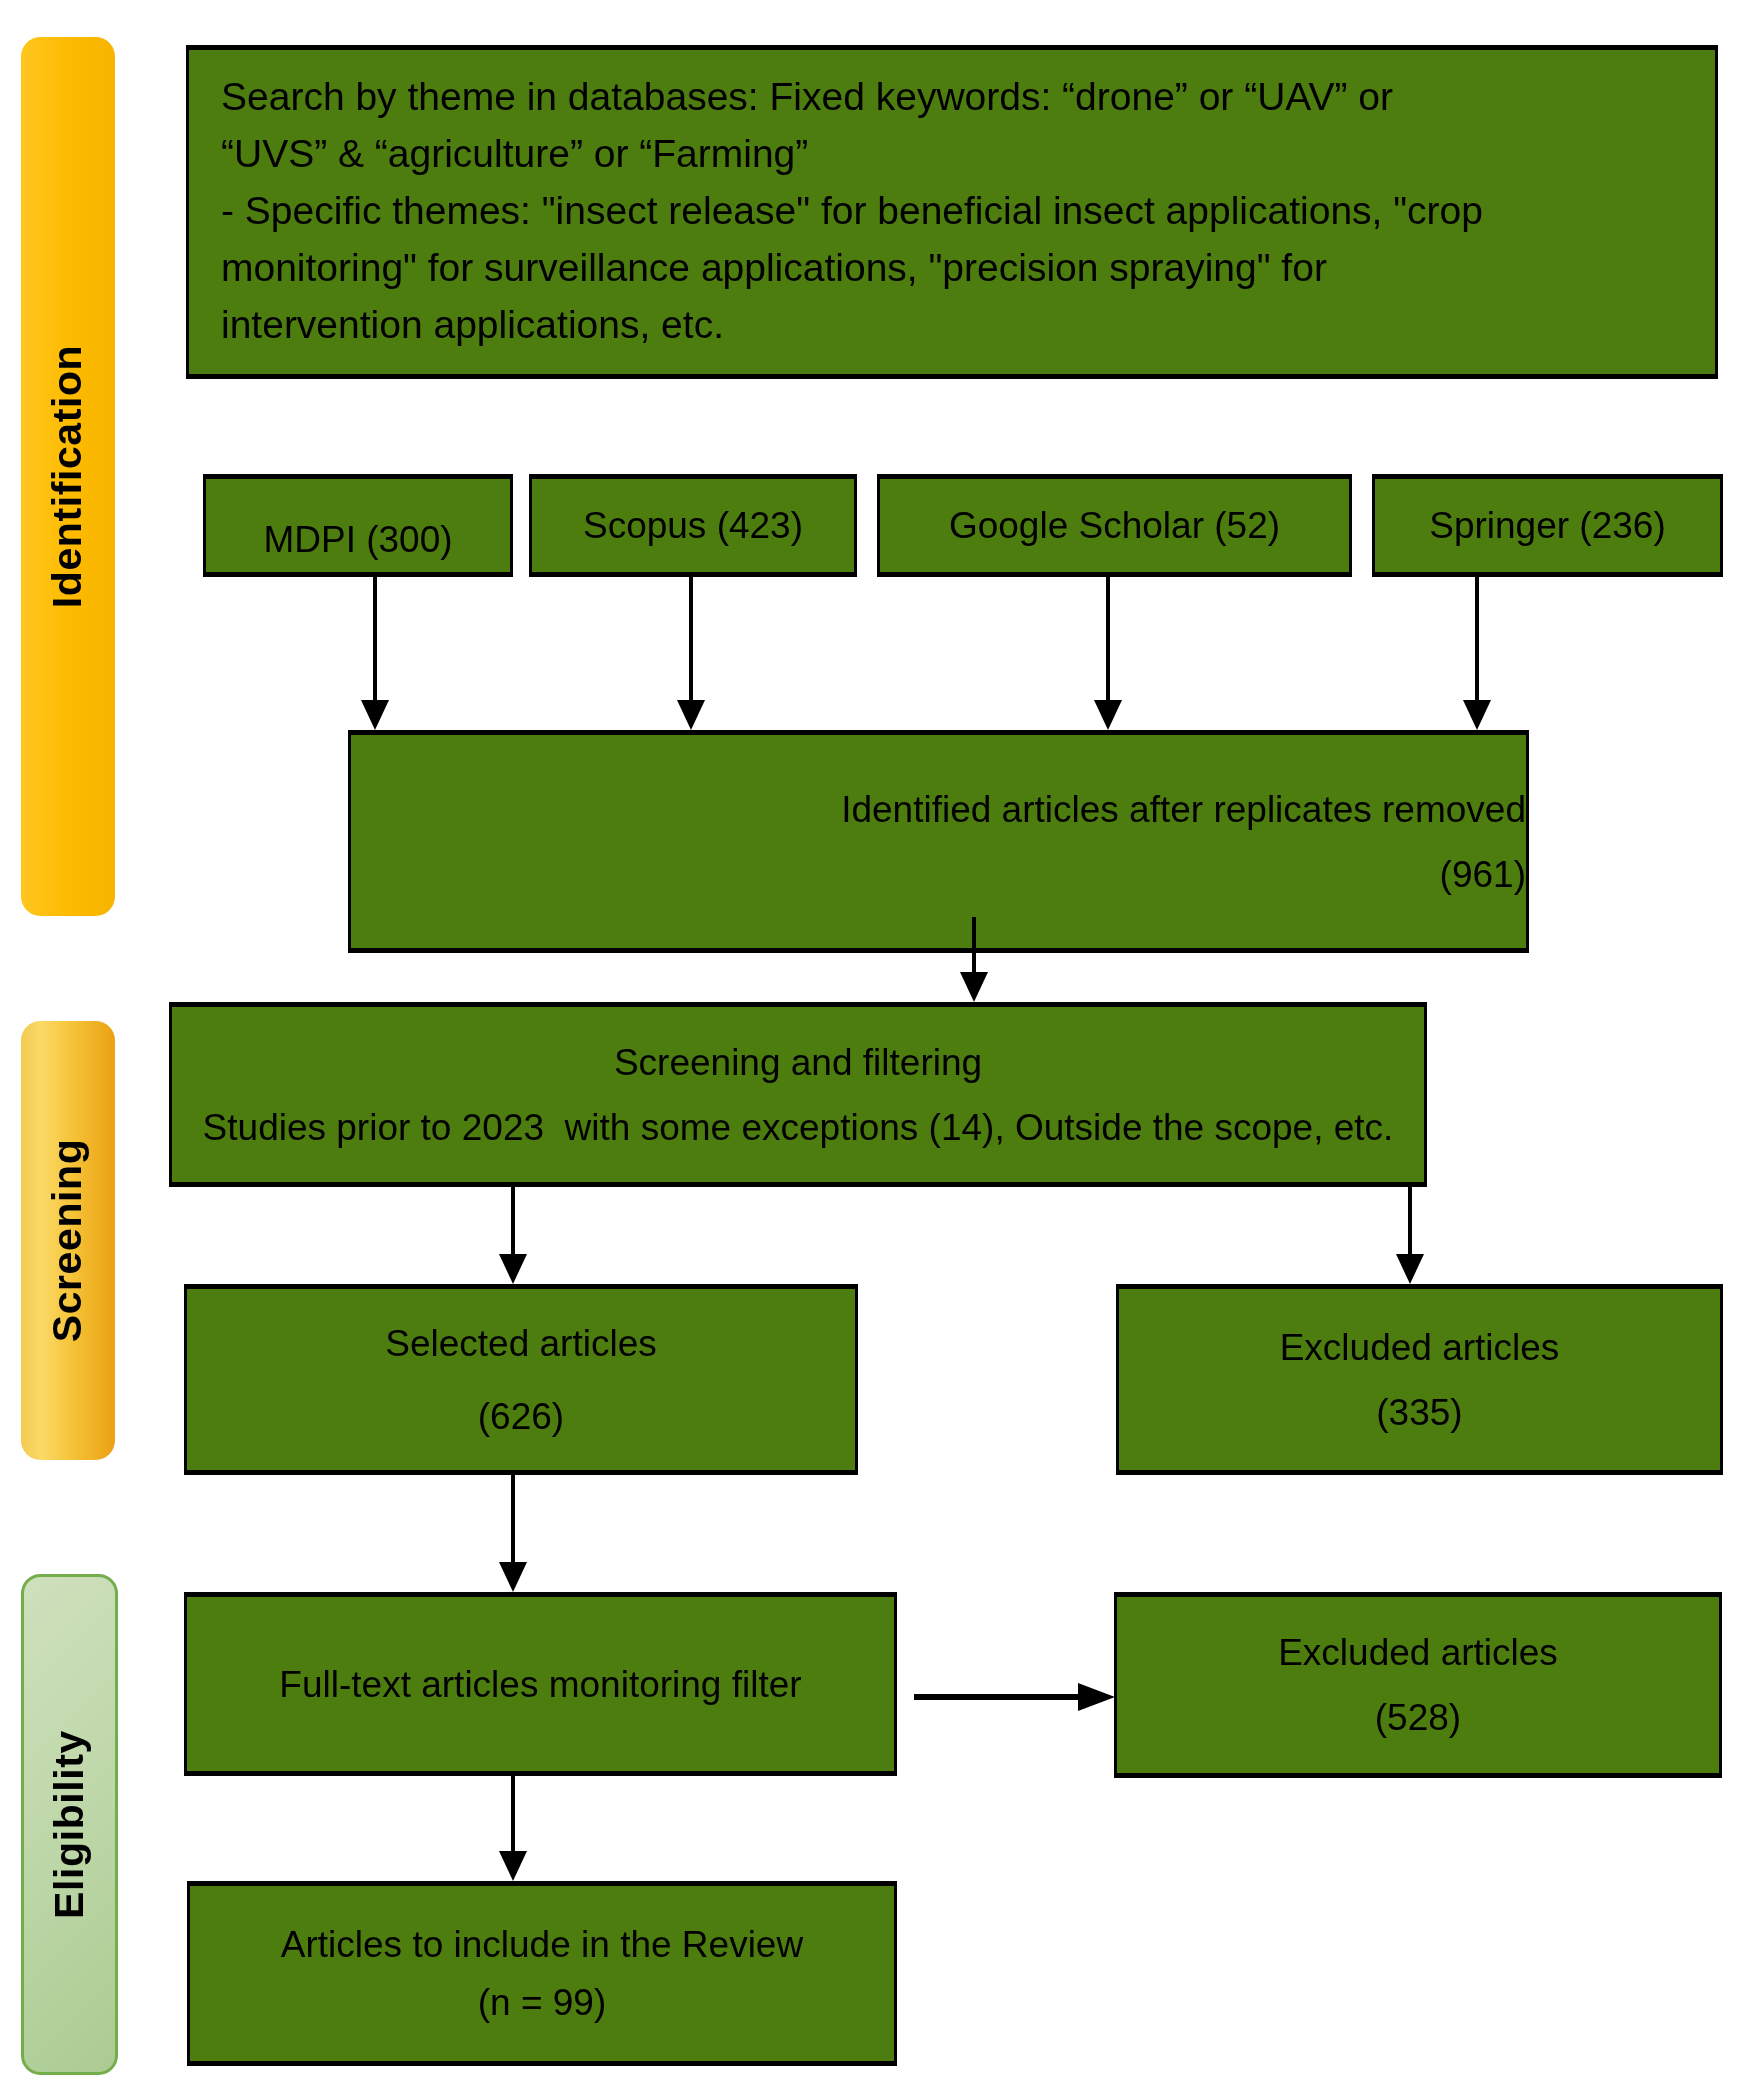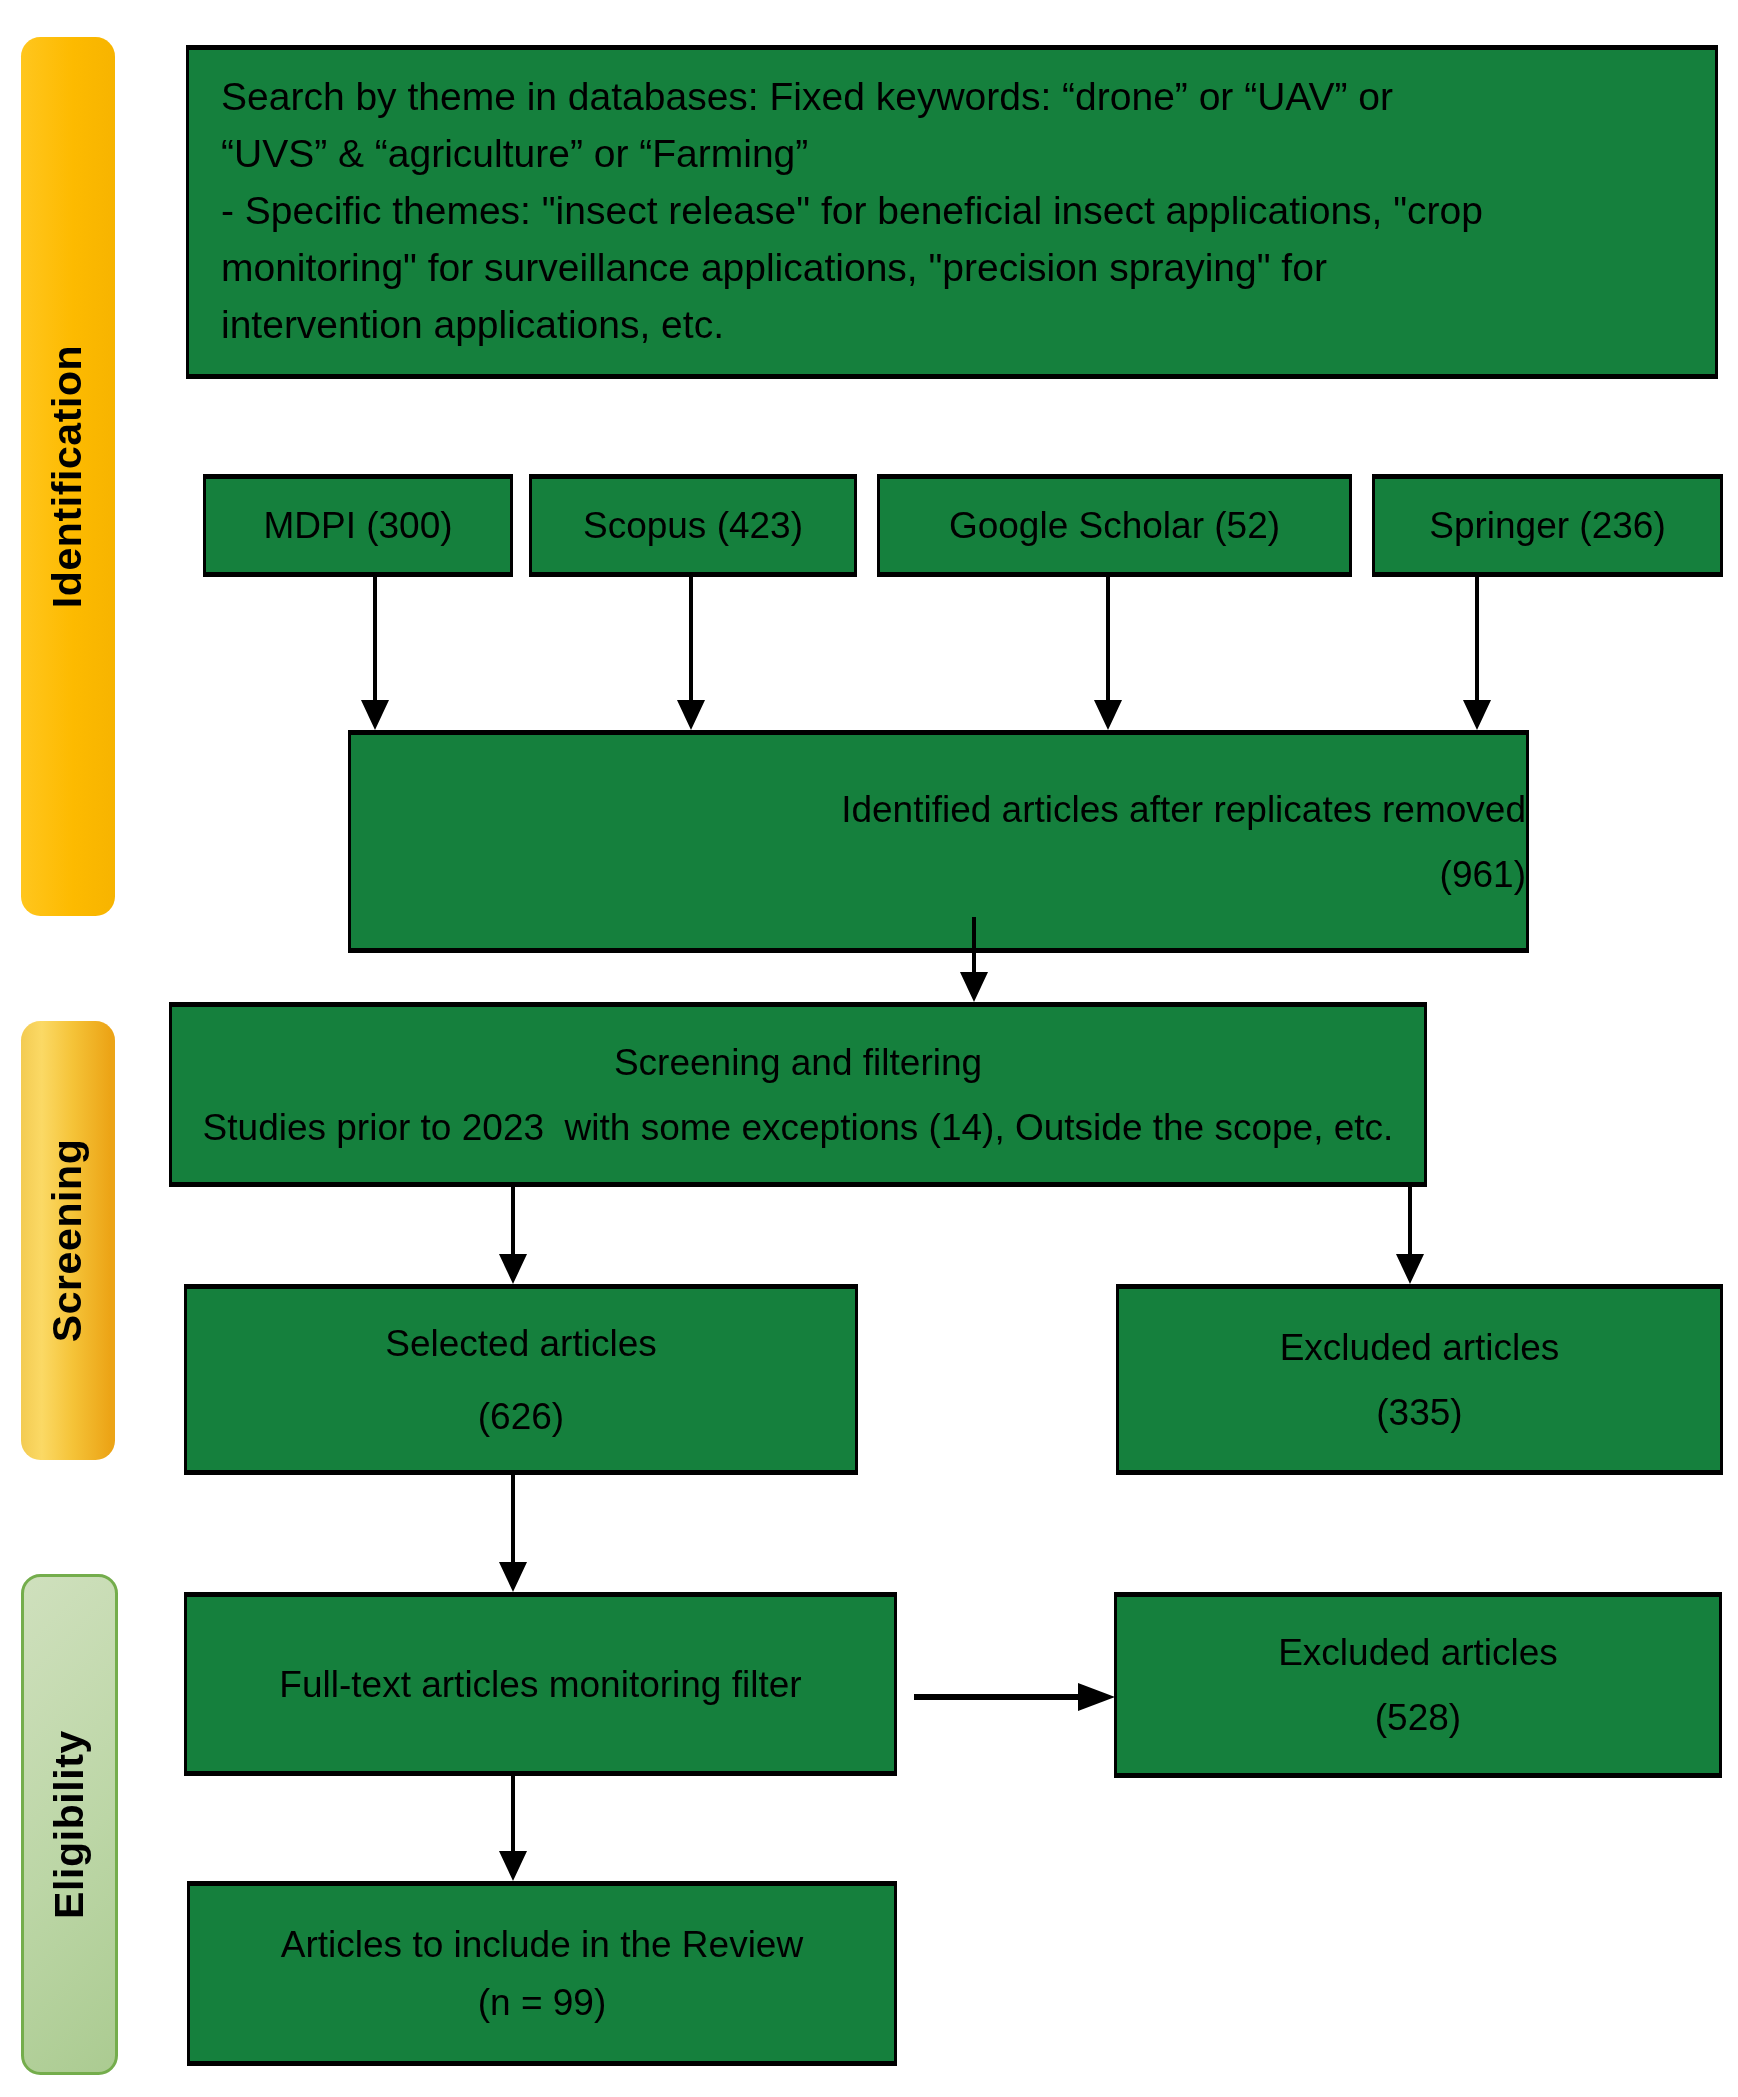--- a/index.html
+++ b/index.html
@@ -10,29 +10,29 @@
   .stage-bar{position:absolute;border-radius:19.4px;display:flex;align-items:center;justify-content:center;}
   .stage-bar .stage-label{transform:rotate(-90deg);white-space:nowrap;font-weight:bold;font-size:41px;letter-spacing:0.6px;color:#000;}
   #bar-identification{left:20.6px;top:37px;width:94px;height:879px;
       background:linear-gradient(90deg,#ffc61e,#fdba00 55%,#f7b400);}
   #bar-screening{left:20.6px;top:1021px;width:94px;height:439px;
       background:linear-gradient(90deg,#f3cb52,#fbd965 22%,#f5c338 55%,#eca416 95%);}
   #bar-eligibility{left:20.6px;top:1574px;width:97px;height:501px;border:3.9px solid #74ad4c;box-sizing:border-box;
       background:linear-gradient(135deg,#cfe0bd,#bcd6a6 55%,#abcb91);}
 
   
-  .fbox{position:absolute;box-sizing:border-box;background:#15803d;border:3.2px solid #000;
+  .fbox{position:absolute;box-sizing:border-box;background:#4d7c0f;border:3.2px solid #000;
         border-top-width:5.2px;border-bottom-width:5.2px;
         display:flex;flex-direction:column;align-items:center;justify-content:center;
         text-align:center;font-size:37px;line-height:65px;}
   .fbox .bline{white-space:pre;}
   #box-search{left:186px;top:45px;width:1532px;height:334px;
       align-items:flex-start;justify-content:flex-start;text-align:left;
       padding:18px 19.4px 0 32px;font-size:39px;line-height:57px;}
-  #box-mdpi{left:203px;top:474px;width:310px;height:103px;}
+  #box-mdpi{left:203px;top:474px;width:310px;height:103px;justify-content:flex-end;}
   #box-scopus{left:529px;top:474px;width:328px;height:103px;}
   #box-google{left:877px;top:474px;width:475px;height:103px;}
   #box-springer{left:1372px;top:474px;width:351px;height:103px;}
   #box-identified{left:348px;top:730px;width:1181px;height:223px;align-items:flex-end;}
   #box-screenfilter{left:169px;top:1002px;width:1258px;height:185px;}
   #box-selected{left:184px;top:1284px;width:674px;height:191px;gap:8px;}
   #box-excluded335{left:1116px;top:1284px;width:607px;height:191px;}
   #box-fulltext{left:184px;top:1592px;width:713px;height:184px;}
   #box-excluded528{left:1114px;top:1592px;width:608px;height:186px;}
   #box-review{left:187px;top:1881px;width:710px;height:185px;line-height:58px;}

